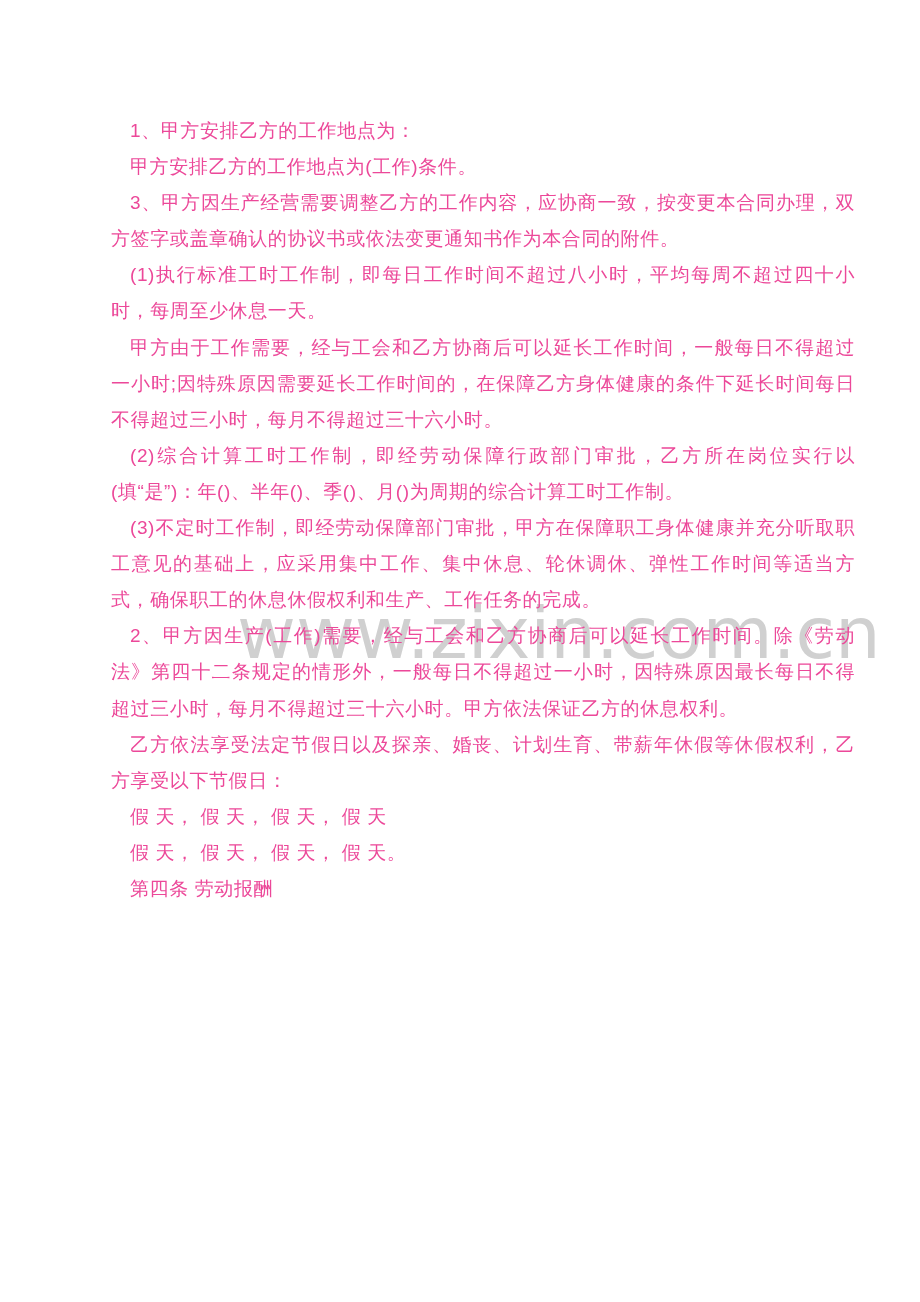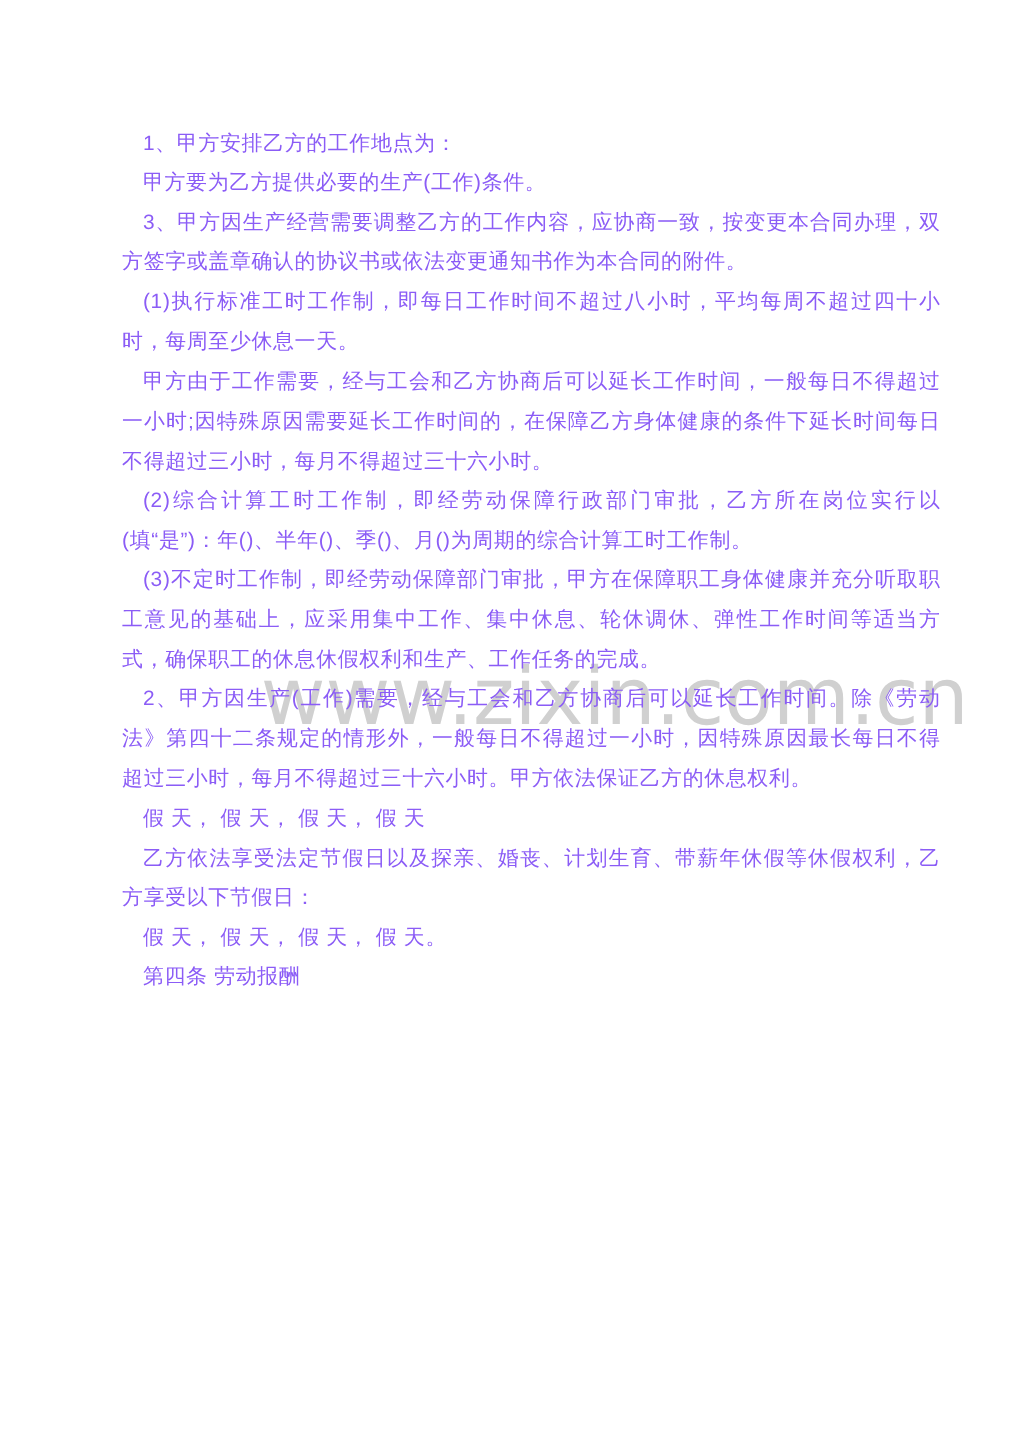--- a/index.html
+++ b/index.html
@@ -30,21 +30,21 @@
     white-space: nowrap;
     z-index: 0;
     user-select: none;
   }
   .doc {
     position: absolute;
     left: 111px;
     top: 113px;
     width: 744px;
     z-index: 1;
-    color: #8b5cf6;
+    color: #ec4899;
     font-size: 19px;
     line-height: 36.1px;
     letter-spacing: 0.6px;
     text-align: justify;
     font-family: "Liberation Sans", sans-serif;
   }
   .doc p {
     margin: 0;
     padding: 0;
     text-indent: 19px;
@@ -53,25 +53,25 @@
 </style>
 </head>
 <body>
 
 <div class="page">
   <div class="watermark">www.zixin.com.cn</div>
 
   <div class="doc">
 
   <p>1、甲方安排乙方的工作地点为：</p>
-      <p>甲方要为乙方提供必要的生产(工作)条件。</p>
+      <p>甲方安排乙方的工作地点为(工作)条件。</p>
       <p>3、甲方因生产经营需要调整乙方的工作内容，应协商一致，按变更本合同办理，双方签字或盖章确认的协议书或依法变更通知书作为本合同的附件。</p>
       <p>(1)执行标准工时工作制，即每日工作时间不超过八小时，平均每周不超过四十小时，每周至少休息一天。</p>
       <p>甲方由于工作需要，经与工会和乙方协商后可以延长工作时间，一般每日不得超过一小时;因特殊原因需要延长工作时间的，在保障乙方身体健康的条件下延长时间每日不得超过三小时，每月不得超过三十六小时。</p>
       <p>(2)综合计算工时工作制，即经劳动保障行政部门审批，乙方所在岗位实行以(填“是”)：年()、半年()、季()、月()为周期的综合计算工时工作制。</p>
       <p>(3)不定时工作制，即经劳动保障部门审批，甲方在保障职工身体健康并充分听取职工意见的基础上，应采用集中工作、集中休息、轮休调休、弹性工作时间等适当方式，确保职工的休息休假权利和生产、工作任务的完成。</p>
       <p>2、甲方因生产(工作)需要，经与工会和乙方协商后可以延长工作时间。除《劳动法》第四十二条规定的情形外，一般每日不得超过一小时，因特殊原因最长每日不得超过三小时，每月不得超过三十六小时。甲方依法保证乙方的休息权利。</p>
+      <p>乙方依法享受法定节假日以及探亲、婚丧、计划生育、带薪年休假等休假权利，乙方享受以下节假日：</p>
       <p>假 天， 假 天， 假 天， 假 天</p>
-      <p>乙方依法享受法定节假日以及探亲、婚丧、计划生育、带薪年休假等休假权利，乙方享受以下节假日：</p>
       <p>假 天， 假 天， 假 天， 假 天。</p>
       <p>第四条 劳动报酬</p>
     </div>
 </div>
 
 </body></html>

